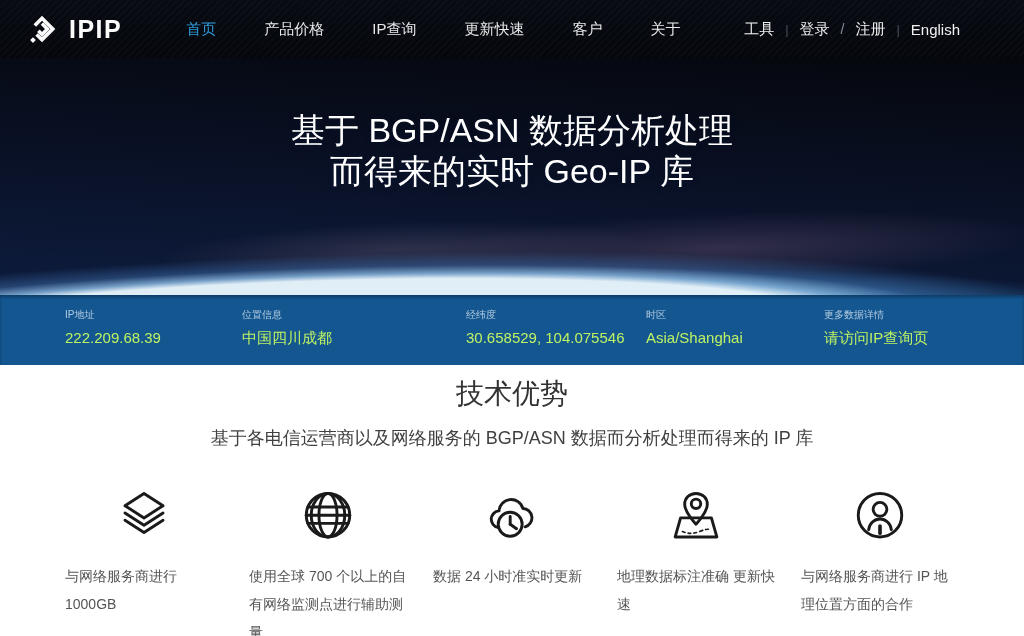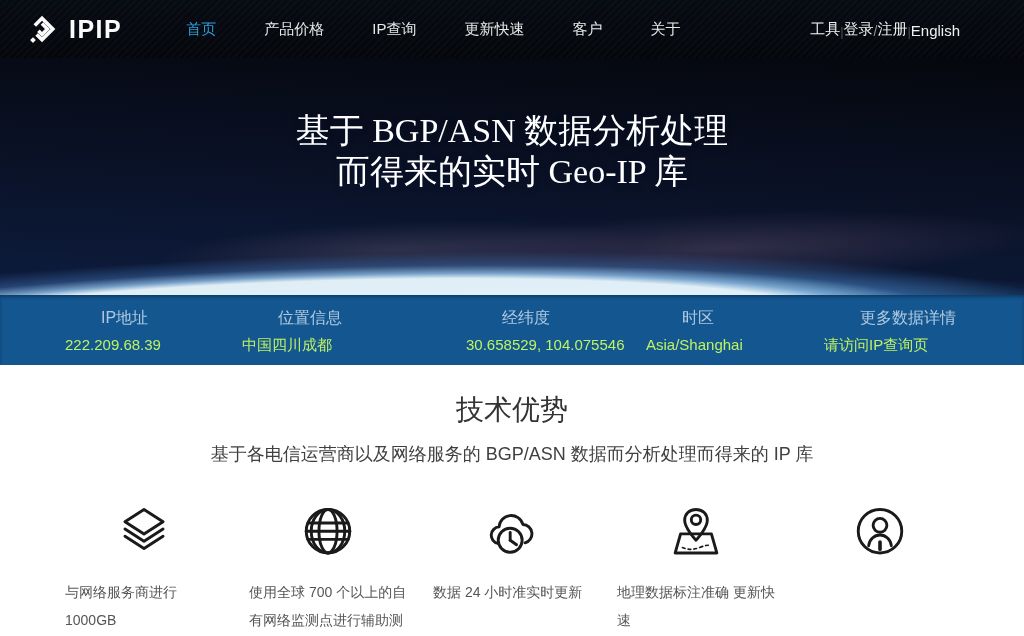--- a/index.html
+++ b/index.html
@@ -23,21 +23,21 @@
   .logo { display:flex; align-items:center; gap:9px; cursor:pointer; }
   .logo svg { display:block; }
   .logo-text {
     color:#fafafa; font-size:25px; font-weight:bold; letter-spacing:1.5px;
   }
   .nav-menu { display:flex; align-items:center; margin-left:40px; }
   .nav-item {
     color:#e8e8e8; font-size:15px; margin:0 24px; cursor:pointer; white-space:nowrap;
   }
   .nav-item.active { color:#2d9cdb; }
-  .nav-right { margin-left:auto; display:flex; align-items:flex-end; }
+  .nav-right { margin-left:auto; display:flex; align-items:center; gap:11px; }
   .nav-right .lnk { color:#f0f0f0; font-size:15px; cursor:pointer; white-space:nowrap; }
   .nav-right .sep { color:#4a4f57; font-size:13px; }
   .nav-right .slash { color:#8a8f96; font-size:14px; }
 
   
   .hero {
     position:relative;
     height:237px;
     overflow:hidden;
     background:linear-gradient(183deg,#05070d 0%,#0a1228 55%,#0d1c3e 100%);
@@ -54,44 +54,43 @@
   }
   .hero-title {
     position:relative; z-index:2;
     padding-top:52px;
     text-align:center;
     color:#ffffff;
     font-size:34px;
     line-height:41px;
     font-weight:400;
     text-shadow:0 1px 6px rgba(0,20,50,0.45);
-    font-family:Liberation Serif, serif;
   }
 
   
   .info-bar {
     height:70px;
     display:flex;
     padding:13px 0 0 65px;
     background:
       radial-gradient(ellipse 42% 130% at 4% 95%, rgba(255,255,255,0.20), rgba(255,255,255,0) 60%),
       radial-gradient(ellipse 30% 100% at 30% 120%, rgba(255,255,255,0.10), rgba(255,255,255,0) 60%),
       linear-gradient(90deg,#2a6da7 0%,#17598f 22%,#125globalc 40%,#115592 100%);
     background-color:#14568f;
     box-shadow:inset 0 2px 3px rgba(0,15,35,0.35);
   }
   .info-col { display:flex; flex-direction:column; }
-  .info-col .lbl { font-size:16px; color:rgba(208,226,242,0.82);margin-left:36px; }
+  .info-col .lbl { font-size:10px; color:rgba(208,226,242,0.82); }
   .info-col .val { font-size:15px; color:#bef264; margin-top:7px; }
   .info-col .val.link { cursor:pointer; }
   .w1{width:177px;} .w2{width:224px;} .w3{width:180px;} .w4{width:178px;}
 
   
   .tech { text-align:center; }
-  .tech-title { font-size:28px; color:#333; font-weight:400; margin-top:26px; }
+  .tech-title { font-size:28px; color:#333; font-weight:400; margin-top:10px; }
   .tech-sub { font-size:18px; color:#404040; margin-top:13px; }
 
   .features {
     display:flex;
     justify-content:space-between;
     margin:38px 65px 0 65px;
   }
   .feature { width:158px; }
   .feature-icon { height:62px; display:flex; justify-content:center; align-items:flex-start; }
   .feature-icon svg { display:block; }
@@ -241,16 +240,17 @@
       <div class="feature-icon">
         <svg width="58" height="58" viewBox="0 0 64 64">
           <g class="ic">
             <circle cx="32" cy="30" r="24"></circle>
             <circle cx="32" cy="23.5" r="7.6"></circle>
             <path d="M19.5 46 a12.6 13.5 0 0 1 25 0"></path>
             <line x1="32" y1="42" x2="32" y2="50" stroke-width="4"></line>
           </g>
         </svg>
       </div>
+      <div class="feature-caption">与网络服务商进行 IP 地理位置方面的合作</div>
     </div>
 
   </div>
 </div>
 
 </body></html>

